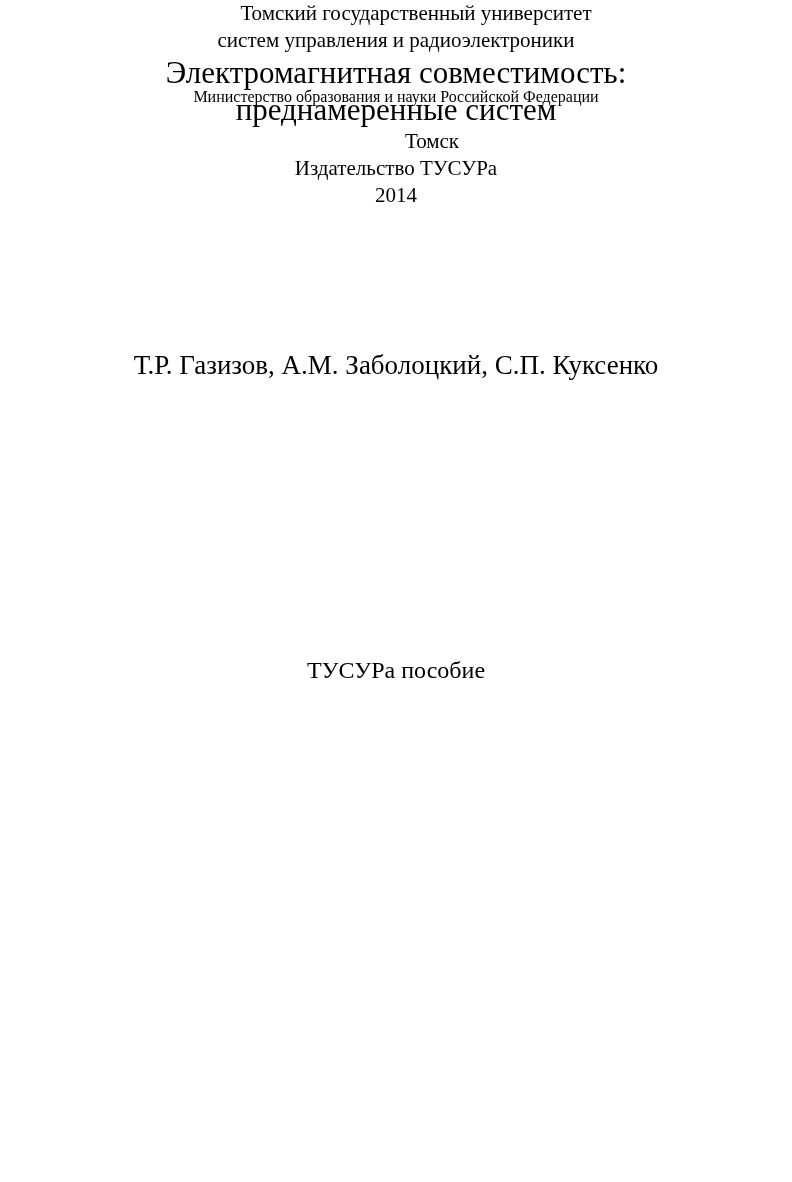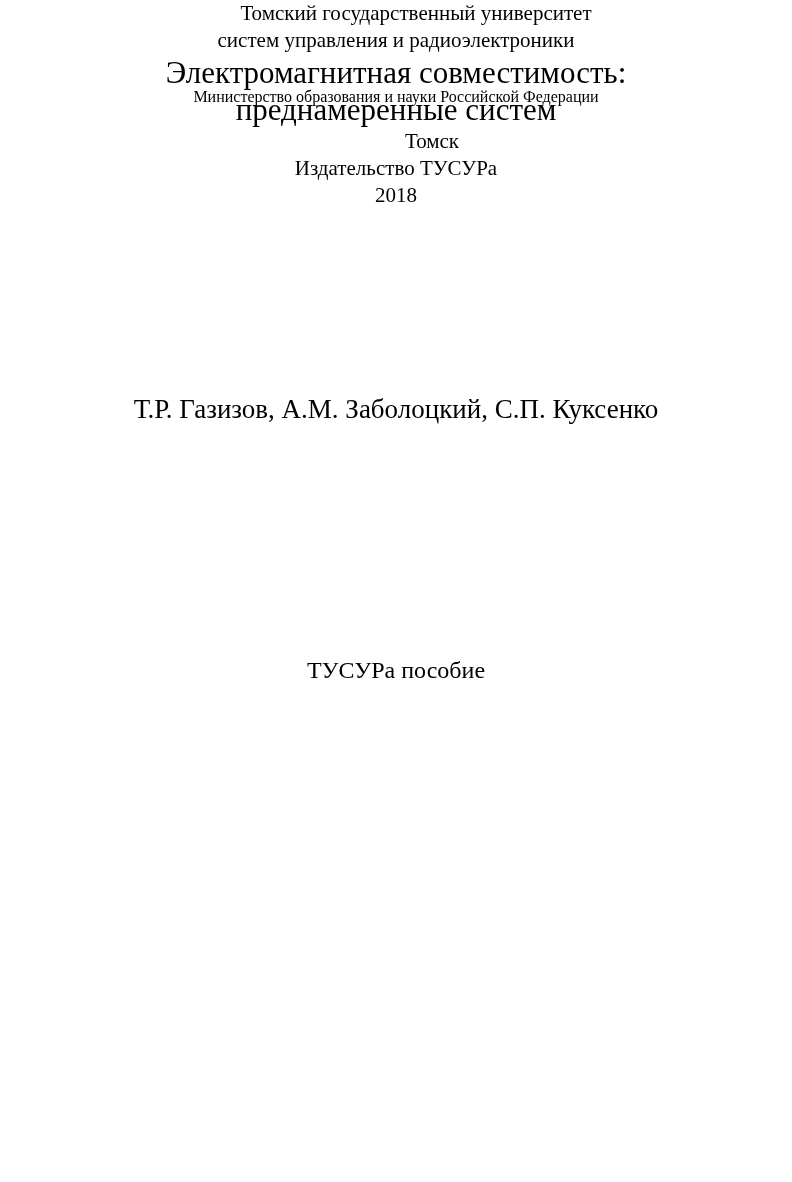--- a/index.html
+++ b/index.html
@@ -31,21 +31,20 @@
   }
   .university {
     top: 118px;
     font-size: 21px;
     line-height: 27px;
   }
   .authors {
     top: 349px;
     font-size: 27px;
     line-height: 32px;
-    margin-top: 44px;
   }
   .book-title {
     top: 492px;
     font-size: 31px;
     line-height: 37px;
     font-weight: normal;
   }
   .subtitle {
     top: 656px;
     font-size: 24px;
@@ -74,16 +73,16 @@
   <div class="book-title">
     <div class="line book-title" style="position:relative; top:0;">Электромагнитная совместимость:</div>
     <div class="line book-title" style="position:relative; top:0;">преднамеренные систем</div>
   </div>
 
   <div class="line subtitle">ТУСУРа пособие</div>
 
   <div class="imprint">
     <div class="line" style="position:relative;padding-left:36px;">Томск</div>
     <div class="line" style="position:relative;">Издательство ТУСУРа</div>
-    <div class="line" style="position:relative;">2018</div>
+    <div class="line" style="position:relative;">2014</div>
   </div>
 
 </div>
 
 </body></html>

